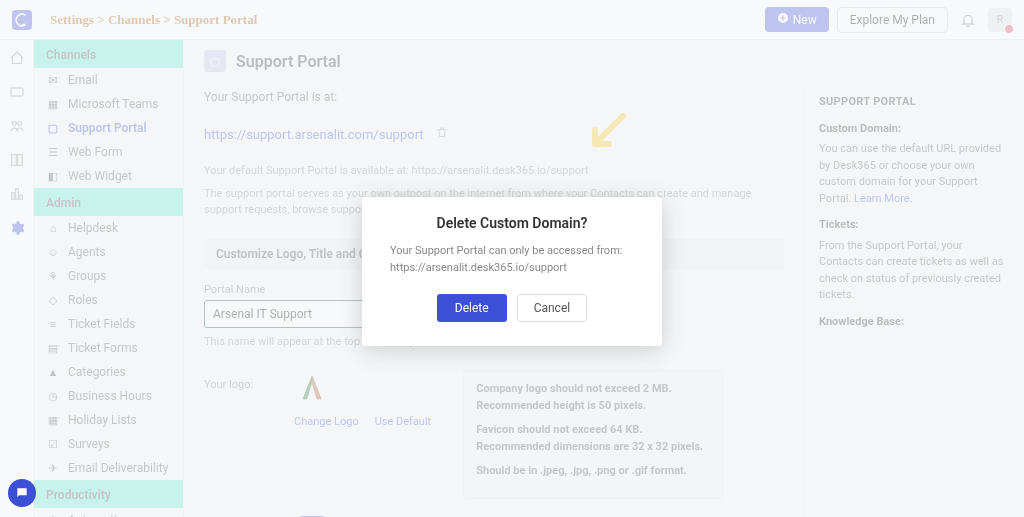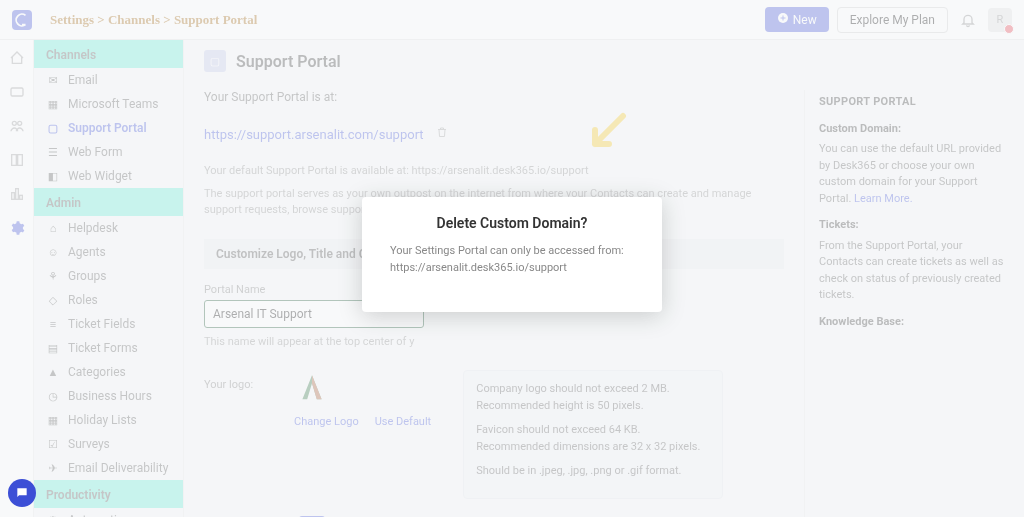--- a/index.html
+++ b/index.html
@@ -44,21 +44,21 @@
     .section-title { background: #e8eaed; padding: 8px 12px; font-size: 12px; font-weight: 600; color: #444; margin: 20px 0 14px; width: 100%; }
     .label { font-size: 11px; color: #777; margin-bottom: 4px; display: block; }
     .input-wrap { margin-bottom: 4px; }
     .input-wrap input { width: 220px; padding: 6px 8px; font-size: 12px; border: 1px solid #14532d; border-radius: 3px; }
 
     .logo-row { display: flex; align-items: flex-start; gap: 20px; margin-top: 20px; }
     .logo-cell { display: flex; flex-direction: column; align-items: flex-start; }
     .logo-left { width: 70px; font-size: 11px; color: #777; padding-top: 8px; }
     .logo-img { width: 36px; height: 36px; display: flex; align-items: center; justify-content: center; margin-bottom: 4px; }
     .link-action { color: #3c4fd6; font-size: 11px; cursor: pointer; margin-right: 12px; }
-    .logo-hint { background: #eef0f4; border: 1px solid #e0e3ea; border-radius: 4px; padding: 10px 12px; font-size: 11px; color: #555; line-height: 1.5; width: 260px; }
+    .logo-hint { background: #eef0f4; border: 1px solid #e0e3ea; border-radius: 4px; padding: 10px 12px; font-size: 11px; color: #555; line-height: 1.5; width: 260px; font-weight: bold; }
     .logo-hint p { margin-bottom: 8px; }
 
     
     .arrow { position: absolute; top: 72px; left: 403px; width: 40px; height: 40px; pointer-events: none; z-index: 5; }
 
     
     .overlay { position: absolute; inset: 0; background: rgba(245, 246, 248, 0.7); z-index: 10; }
     .modal { position: absolute; top: 197px; left: 50%; transform: translateX(-50%); width: 300px; background: #fff; border-radius: 4px; box-shadow: 0 4px 24px rgba(0,0,0,0.18); z-index: 20; padding: 18px 28px; }
     .modal-title { font-size: 14px; font-weight: 600; text-align: center; color: #333; margin-bottom: 12px; }
     .modal-text { font-size: 11px; color: #888; text-align: left; line-height: 1.5; margin-bottom: 18px; }
@@ -281,22 +281,26 @@
           <path d="M36 4 L8 32 M8 32 L8 18 M8 32 L22 32" stroke="#f5c518" stroke-width="6" fill="none" stroke-linecap="round" stroke-linejoin="round"></path>
         </svg>
     </div>
   </div>
 </div>
 
 <div class="overlay"></div>
 <div class="modal">
   <div class="modal-title">Delete Custom Domain?</div>
   <div class="modal-text">
-    <span>Your Settings Portal can only be accessed from:</span><br>
+    <span>Your Support Portal can only be accessed from:</span><br>
     <span>https://arsenalit.desk365.io/support</span>
+  </div>
+  <div class="modal-btns">
+    <button class="btn-delete">Delete</button>
+    <button class="btn-modal-cancel">Cancel</button>
   </div>
 </div>
 
 <div class="chat-fab">
   <svg width="14" height="14" viewBox="0 0 24 24" fill="#fff">
       <path d="M4 4h16v12H7l-3 3V4z"></path>
     </svg>
 </div>
 
 </body></html>

